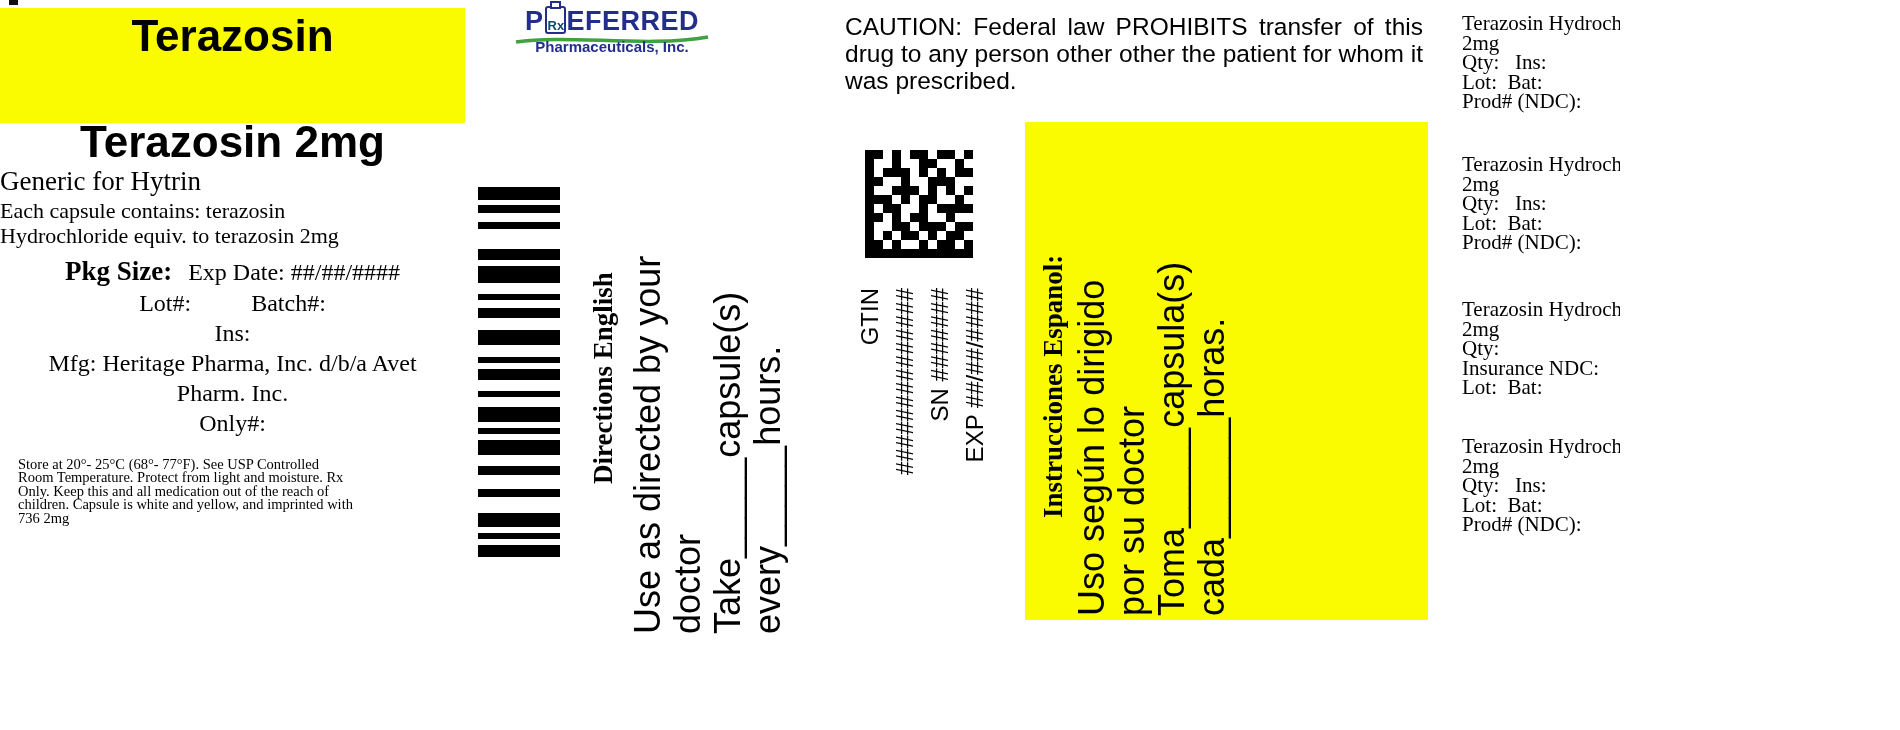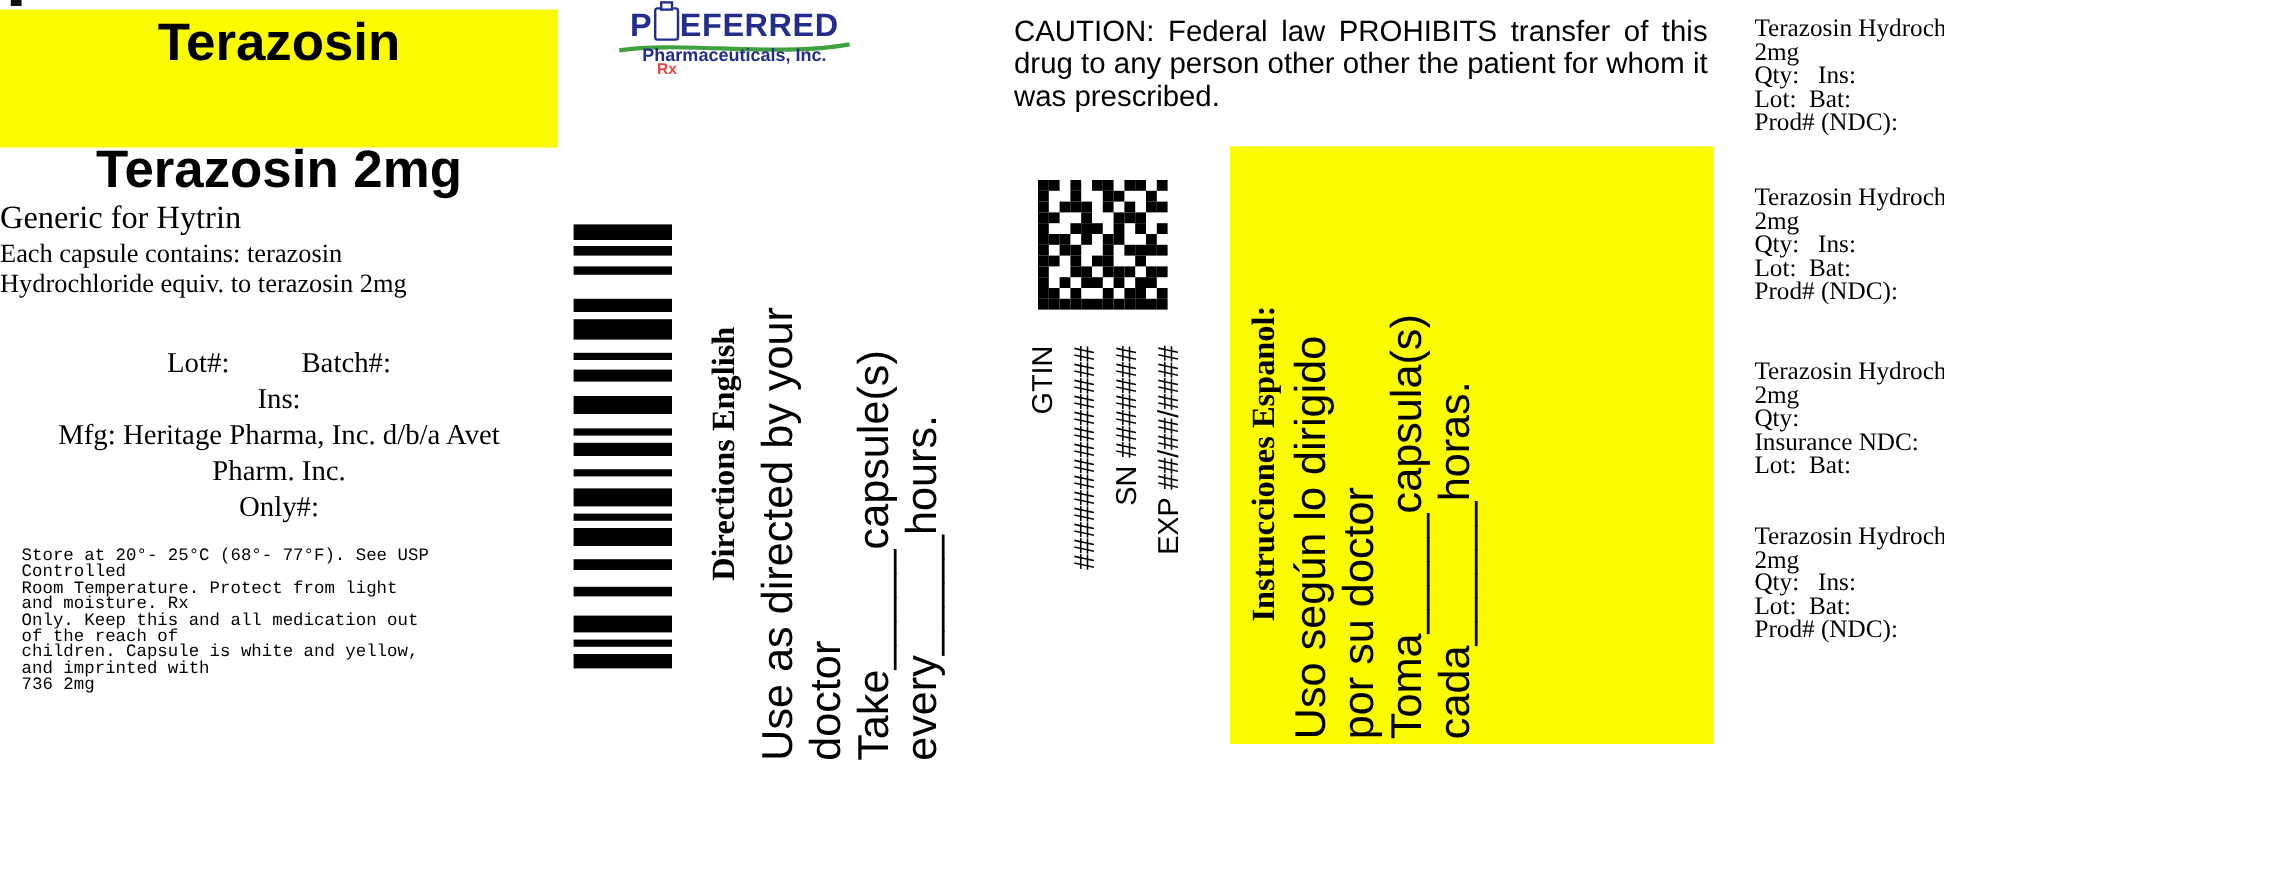--- a/index.html
+++ b/index.html
@@ -12,28 +12,28 @@
   .preline{white-space:pre-line;}
 
   
   .yellow-band{left:0;top:8px;width:465px;height:115px;background:#fafa00;}
   .title-line{left:0;width:465px;font-weight:bold;font-size:44px;line-height:52px;text-align:center;}
   .subtitle{left:0;top:166px;width:465px;font-size:27px;}
   .contains{left:0;top:198px;width:465px;font-size:22px;line-height:25px;text-align:left;}
   .body-line{left:0;width:465px;font-size:24px;line-height:30px;text-align:center;}
   .pkg-bold{font-weight:bold;font-size:27px;}
   .exp-span{margin-left:16px;}
-  .warning-text{left:18px;top:458px;width:345px;font-size:14.5px;line-height:13.4px;text-align:left;font-family:Liberation Mono, monospace;}
+  .warning-text{left:18px;top:458px;width:345px;font-size:14.5px;line-height:13.4px;text-align:left;}
 
   
   .logo-box{left:512px;top:6px;width:200px;text-align:center;}
   .logo-row{font-weight:bold;font-size:27px;color:#232E8C;letter-spacing:.5px;line-height:30px;position:relative;z-index:2;}
   .bottle{display:inline-block;width:17px;height:24px;border:2px solid #232E8C;border-radius:3px;background:#fff;position:relative;vertical-align:-4px;margin:0 1px;}
   .bottle:before{content:"";position:absolute;left:3px;top:-7px;width:7px;height:4px;border:2px solid #232E8C;background:#fff;}
-  .bottle-rx{font-size:13px;font-weight:bold;color:#ef4444;position:absolute;left:1px;top:3px;letter-spacing:0;margin-top:32px;}
+  .bottle-rx{font-size:13px;font-weight:bold;color:#0c4a6e;position:absolute;left:1px;top:3px;letter-spacing:0;}
   .logo-sub{font-weight:bold;font-size:15px;color:#232E8C;margin-top:2px;position:relative;z-index:2;}
   .swoosh{left:0;top:26px;z-index:1;}
 
   
   .caution{left:845px;top:13px;width:578px;font-size:24.5px;line-height:27px;text-align:justify;}
 
   
   .barcode{left:478px;top:185px;width:82px;height:380px;}
   .bc-bar{position:absolute;left:0;width:82px;background:#000;}
 
@@ -70,20 +70,23 @@
   <div class="abs artifact-mark"></div>
   <div class="abs artifact-dash"></div>
 
   <div class="abs yellow-band"></div>
   <div class="abs sans title-line" style="top:10px">Terazosin</div>
   <div class="abs sans title-line" style="top:116px">Terazosin 2mg</div>
   <div class="abs serif subtitle">Generic for Hytrin</div>
   <div class="abs serif contains preline">Each capsule contains: terazosin
 Hydrochloride equiv. to terazosin 2mg</div>
 
+  <div class="abs serif body-line" style="top:256px">
+    <span class="pkg-bold">Pkg Size:</span><span class="exp-span">Exp Date: ##/##/####</span>
+  </div>
   <div class="abs serif body-line pre" style="top:288px">Lot#:          Batch#:</div>
   <div class="abs serif body-line" style="top:318px">Ins:</div>
   <div class="abs serif body-line preline" style="top:348px">Mfg: Heritage Pharma, Inc. d/b/a Avet
 Pharm. Inc.</div>
   <div class="abs serif body-line" style="top:408px">Only#:</div>
   <div class="abs serif warning-text preline">Store at 20°- 25°C (68°- 77°F). See USP Controlled
 Room Temperature. Protect from light and moisture. Rx
 Only. Keep this and all medication out of the reach of
 children. Capsule is white and yellow, and imprinted with
 736 2mg</div>

